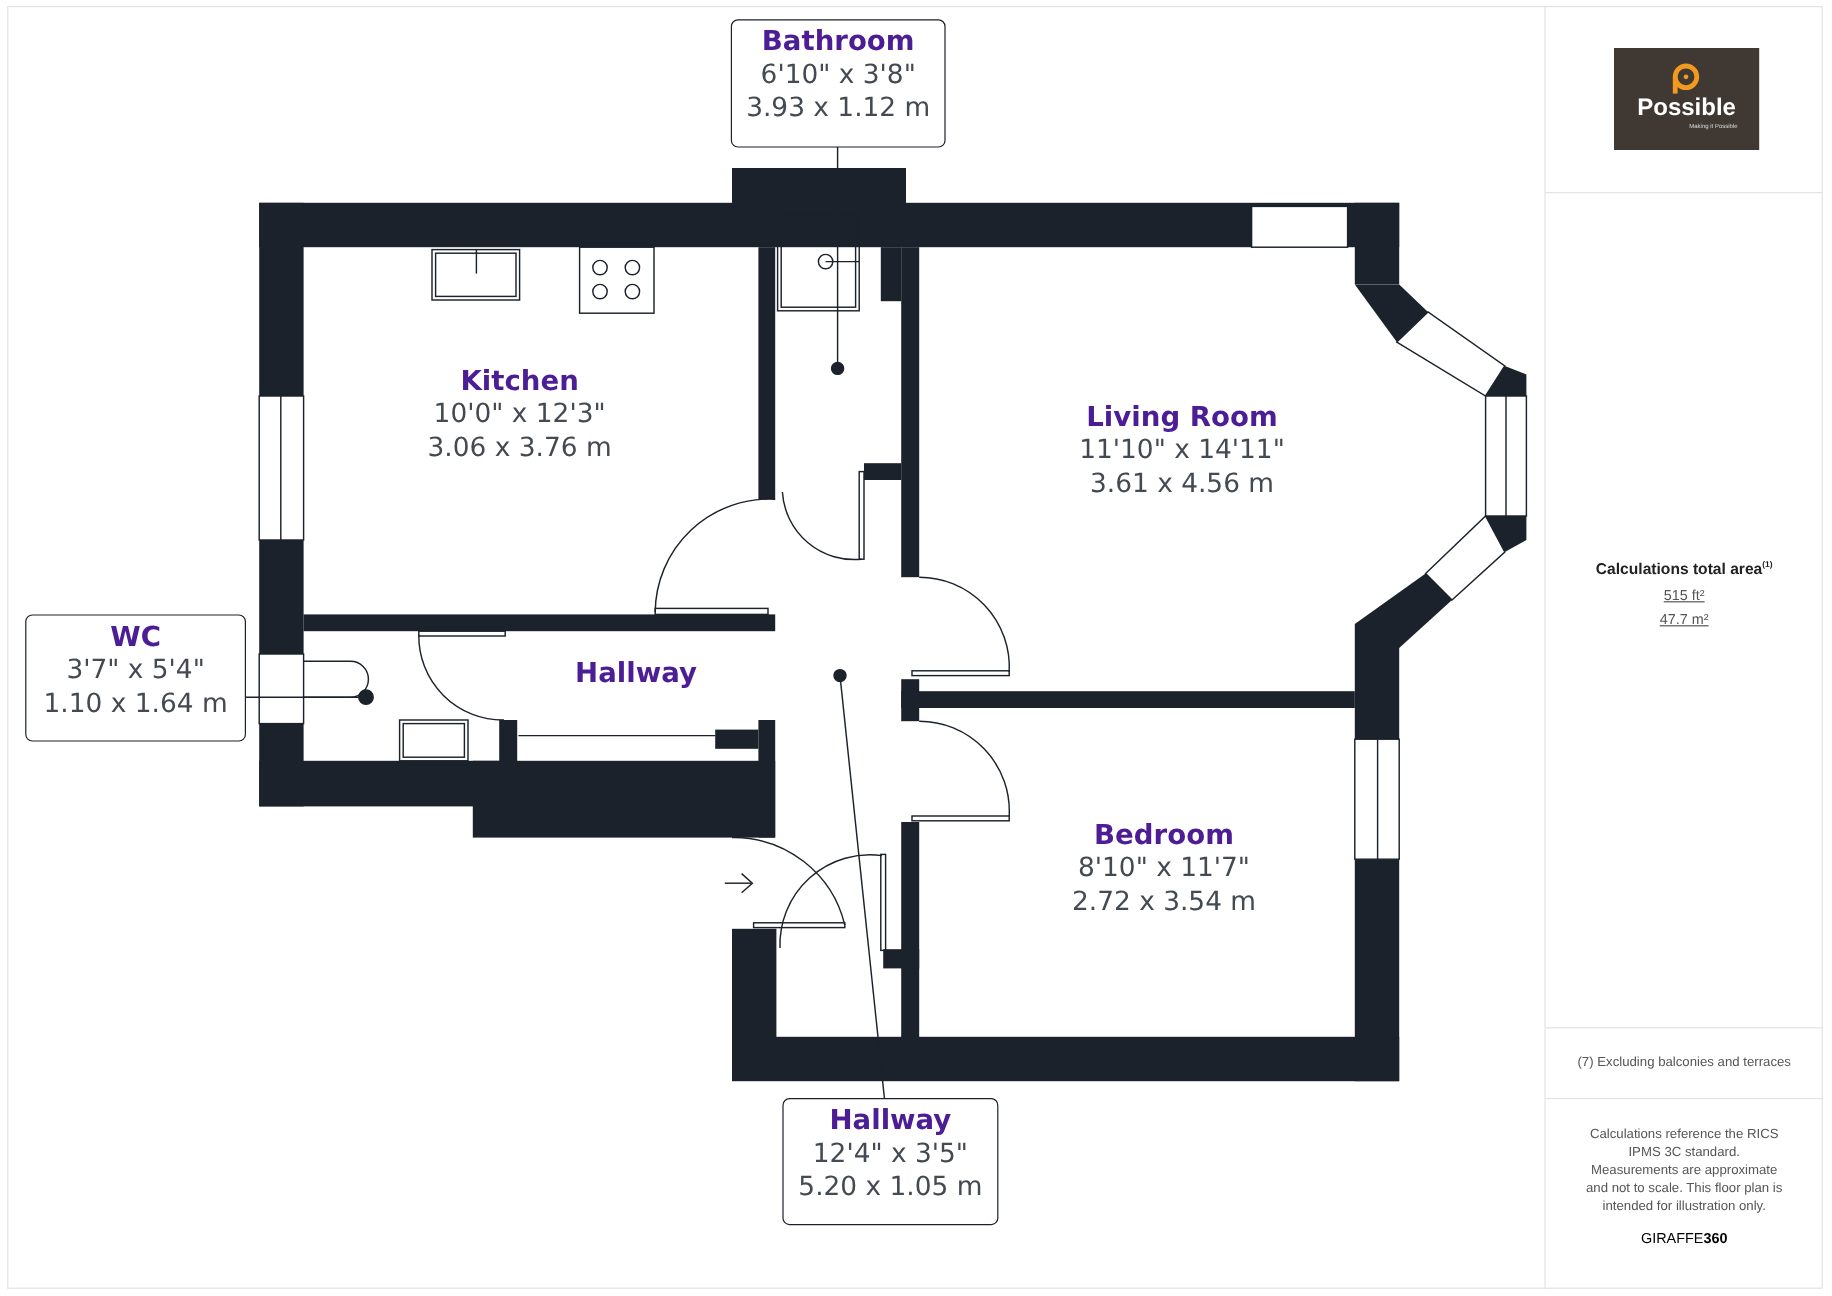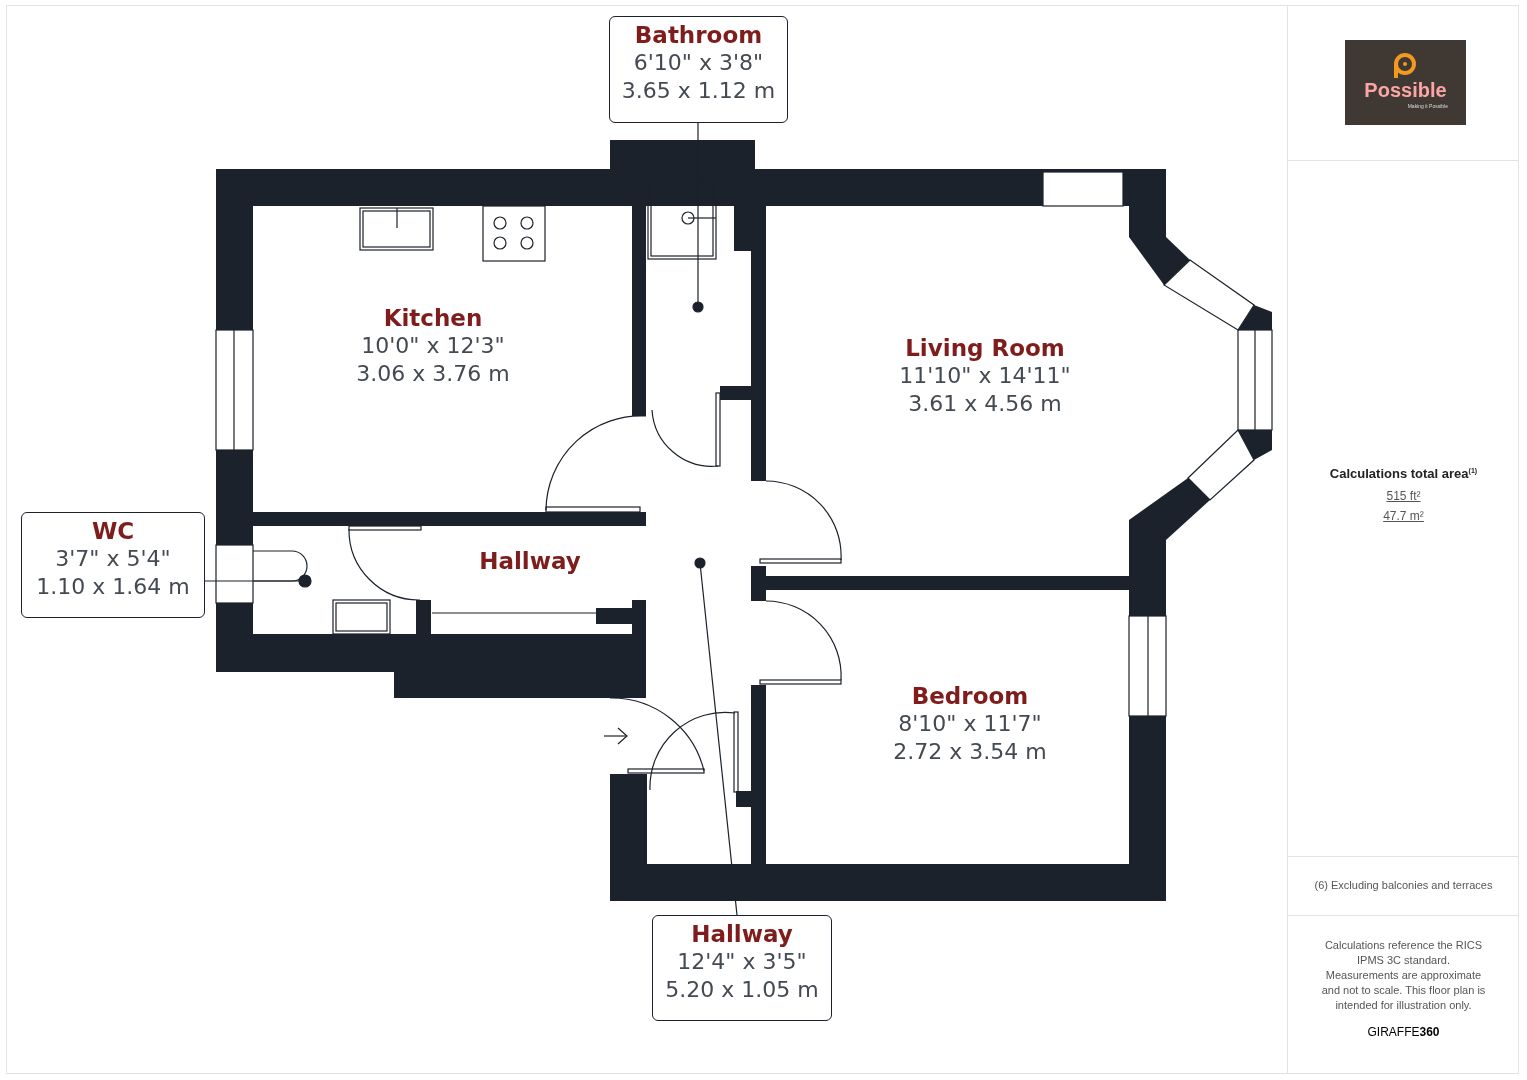--- a/index.html
+++ b/index.html
@@ -2,29 +2,29 @@
 <html><head>
 <meta charset="utf-8">
 <style>
   html, body { margin:0; padding:0; background:#ffffff; }
   body { width:1527px; height:1080px; position:relative; overflow:hidden; font-family:"DejaVu Sans", sans-serif; }
   .frame { position:absolute; left:6px; top:5px; width:1513px; height:1069px; border:1px solid #e3e3e3; box-sizing:border-box; }
   .plan { position:absolute; left:0; top:0; }
   .side { position:absolute; left:1287px; top:5px; width:232px; height:1069px; border-left:1px solid #e3e3e3; box-sizing:border-box; }
   .side .sec { position:absolute; left:0; width:100%; border-bottom:1px solid #e3e3e3; box-sizing:border-box; text-align:center; }
   .logo { position:absolute; left:57px; top:35px; width:121px; height:85px; background:#3f3833; }
-  .logo .brand { position:absolute; left:0; width:100%; top:39px; text-align:center; color:#fca5a5; font-family:"Liberation Sans", sans-serif; font-weight:bold; font-size:20px; }
+  .logo .brand { position:absolute; left:0; width:100%; top:39px; text-align:center; color:#ffffff; font-family:"Liberation Sans", sans-serif; font-weight:bold; font-size:20px; }
   .logo .tag { position:absolute; right:18px; top:63px; font-size:5px; color:#ddd; font-family:"Liberation Sans", sans-serif; }
   .area-title { font-family:"Liberation Sans", sans-serif; font-weight:bold; font-size:13px; color:#222; }
   .area-val { font-family:"Liberation Sans", sans-serif; font-size:12px; color:#555; margin-top:8px;text-decoration:underline; }
   .note { font-family:"Liberation Sans", sans-serif; font-size:11px; color:#555; line-height:15px; }
   .g360 { font-family:"Liberation Sans", sans-serif; font-size:12px; color:#000000; margin-top:12px; }
   .g360 b { font-weight:bold; }
   .lbl { position:absolute; text-align:center; font-family:"DejaVu Sans", sans-serif; }
-  .lbl .name { font-weight:bold; color:#7f1d1d; font-size:23px; line-height:28px; }
+  .lbl .name { font-weight:bold; color:#4c1d95; font-size:23px; line-height:28px; }
   .lbl .dim { color:#444a52; font-size:22px; line-height:28px; }
   .box { position:absolute; border:1.2px solid #1b222b; border-radius:6px; background:#fff; box-sizing:border-box; text-align:center; padding-top:4px; }
 </style>
 </head>
 <body>
 
 <div class="frame"></div>
 
 <svg class="plan" width="1287" height="1080" xmlns="http://www.w3.org/2000/svg">
   <g fill="#1b222b">
@@ -145,21 +145,21 @@
   <div class="dim">2.72 x 3.54 m</div>
 </div>
 <div class="lbl" style="left:460px;top:547px;width:140px;">
   <div class="name">Hallway</div>
 </div>
 
 <div class="box" style="left:609px;top:16px;width:179px;height:107px;">
   <div class="lbl" style="position:static;">
     <div class="name">Bathroom</div>
     <div class="dim">6'10" x 3'8"</div>
-    <div class="dim">3.65 x 1.12 m</div>
+    <div class="dim">3.93 x 1.12 m</div>
   </div>
 </div>
 <div class="box" style="left:21px;top:512px;width:184px;height:106px;">
   <div class="lbl" style="position:static;">
     <div class="name">WC</div>
     <div class="dim">3'7" x 5'4"</div>
     <div class="dim">1.10 x 1.64 m</div>
   </div>
 </div>
 <div class="box" style="left:652px;top:915px;width:180px;height:106px;">
@@ -183,19 +183,19 @@
     </div>
   </div>
   <div class="sec" style="top:156px;height:696px;">
     <div style="position:absolute;left:0;width:100%;top:305px;">
       <div class="area-title"><span>Calculations total area</span><sup style="font-size:7px;">(1)</sup></div>
       <div class="area-val">515 ft²</div>
       <div class="area-val" style="margin-top:6px;">47.7 m²</div>
     </div>
   </div>
   <div class="sec" style="top:852px;height:59px;">
-    <div class="note" style="margin-top:21px;">(6) Excluding balconies and terraces</div>
+    <div class="note" style="margin-top:21px;">(7) Excluding balconies and terraces</div>
   </div>
   <div class="sec" style="top:911px;height:158px;border-bottom:none;">
     <div class="note" style="margin:22px 32px 0;">Calculations reference the RICS IPMS 3C standard. Measurements are approximate and not to scale. This floor plan is intended for illustration only.</div>
     <div class="g360"><span>GIRAFFE</span><b>360</b></div>
   </div>
 </div>
 
 </body></html>

